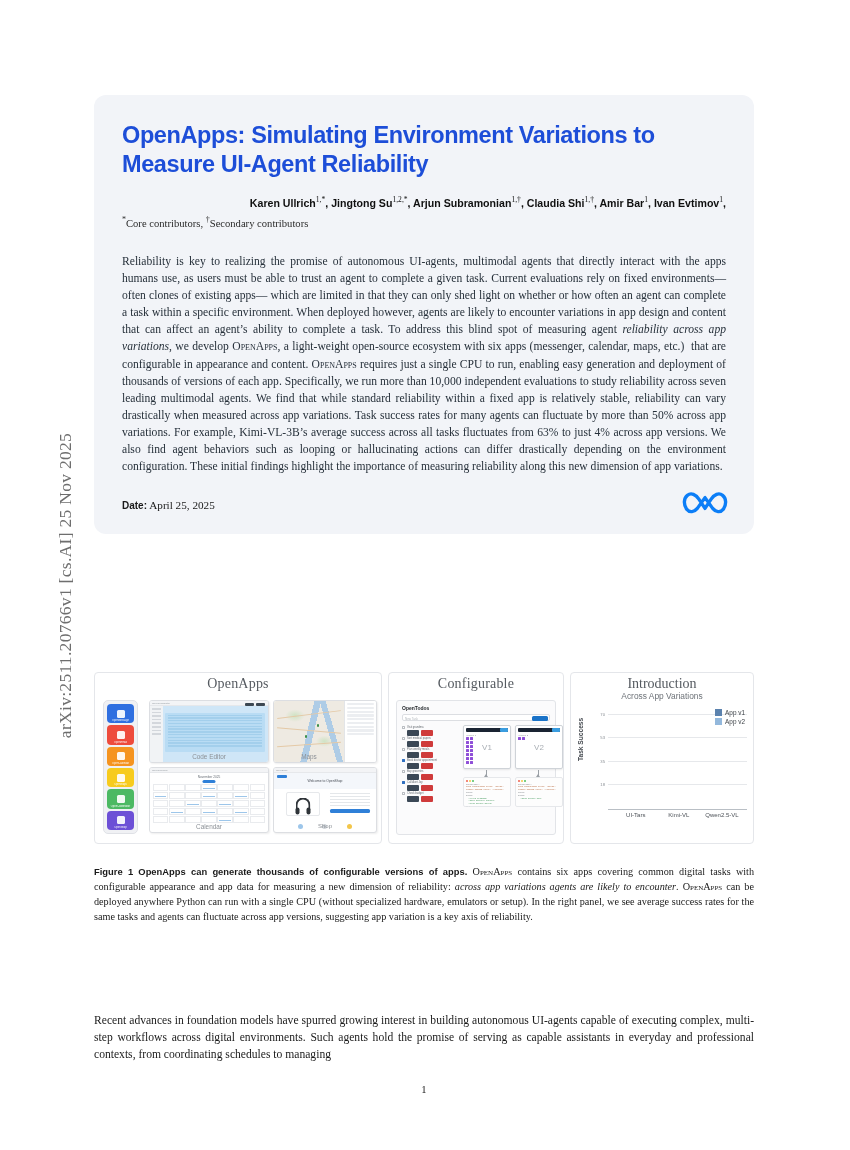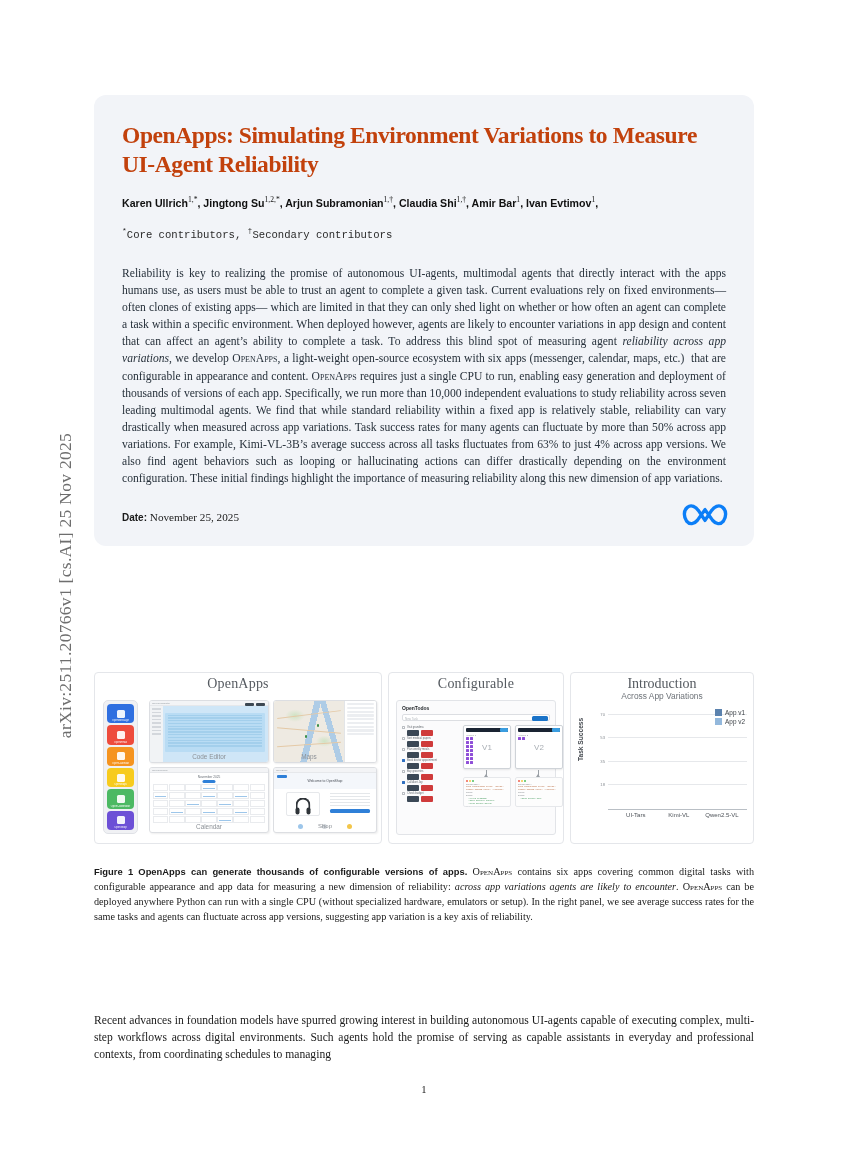--- a/index.html
+++ b/index.html
@@ -44,50 +44,51 @@
   
   #title-card {
     position: absolute;
     left: 6px; top: 95px;
     width: 660px;
     background: #f2f4f8;
     border-radius: 12px;
     padding: 26px 28px 20px 28px;
   }
   #paper-title {
-    font-family: Liberation Serif, serif;
+    font-family: Liberation Sans, sans-serif;
     font-weight: bold;
     font-size: 23.5px;
     line-height: 1.22;
     letter-spacing: -0.4px;
-    color: #c2410c;
+    color: #1d4ed8;
     margin: 0 0 16px 0;
   }
   .authors {
     font-family: "Liberation Sans", sans-serif;
     font-weight: bold;
     font-size: 10.6px;
     line-height: 1.55;
     color: #101010;
     margin: 0;
+    text-align: right;
   }
   .authors sup { font-family: "Liberation Serif", serif; font-weight: normal; font-size: 7.6px; }
   .affil {
     font-family: "Liberation Serif", serif;
     font-size: 11.4px;
     line-height: 1.42;
     color: #2a2a2a;
     margin: 11px 0 0 0;
   }
   .affil sup { font-size: 8px; }
   .contrib {
-    font-family: Liberation Mono, monospace;
+    font-family: Liberation Serif, serif;
     font-size: 10.6px;
     color: #2a2a2a;
-    margin: 15px 0 0 0;
+    margin: 4px 0 0 0;
   }
   .contrib sup { font-size: 8px; }
 
   #abstract {
     font-family: "Liberation Serif", serif;
     font-size: 11.6px;
     line-height: 1.478;
     text-align: justify;
     color: #26303a;
     margin: 24px 0 0 0;
@@ -363,21 +364,21 @@
 
     <p class="contrib">
       <sup>*</sup>Core contributors, <sup>†</sup>Secondary contributors
     </p>
 
     <p id="abstract">Reliability is key to realizing the promise of autonomous UI-agents, multimodal agents that directly interact with the apps humans use, as users must be able to trust an agent to complete a given task. Current evaluations rely on fixed environments—often clones of existing apps— which are limited in that they can only shed light on whether or how often an agent can complete a task within a specific environment. When deployed however, agents are likely to encounter variations in app design and content that can affect an agent’s ability to complete a task. To address this blind spot of measuring agent <em>reliability across app variations</em>, we develop <span class="sc">OpenApps</span>, a light-weight open-source ecosystem with six apps (messenger, calendar, maps, etc.)&nbsp; that are configurable in appearance and content. <span class="sc">OpenApps</span> requires just a single CPU to run, enabling easy generation and deployment of thousands of versions of each app. Specifically, we run more than 10,000 independent evaluations to study reliability across seven leading multimodal agents. We find that while standard reliability within a fixed app is relatively stable, reliability can vary drastically when measured across app variations. Task success rates for many agents can fluctuate by more than 50% across app variations. For example, Kimi-VL-3B’s average success across all tasks fluctuates from 63% to just 4% across app versions. We also find agent behaviors such as looping or hallucinating actions can differ drastically depending on the environment configuration. These initial findings highlight the importance of measuring reliability along this new dimension of app variations.</p>
 
     <div class="meta-row">
       <div>
         <span class="k">Date:</span>
-        <span>November 25, 2025</span>
+        <span>April 25, 2025</span>
       </div>
     </div>
 
     <svg id="meta-logo" viewBox="0 0 60 38">
       <path d="M6 27 C2 21,2 13,7 9 C12 5,18 8,22 14 L30 26 L38 14 C42 8,48 5,53 9 C58 13,58 21,54 27 C50 32,44 31,40 26 L30 12 L20 26 C16 31,10 32,6 27 Z" fill="none" stroke="#0c7ef7" stroke-width="4.4" stroke-linecap="round" stroke-linejoin="round"></path>
     </svg>
   </div>
 
   <div id="figure-1">
 

